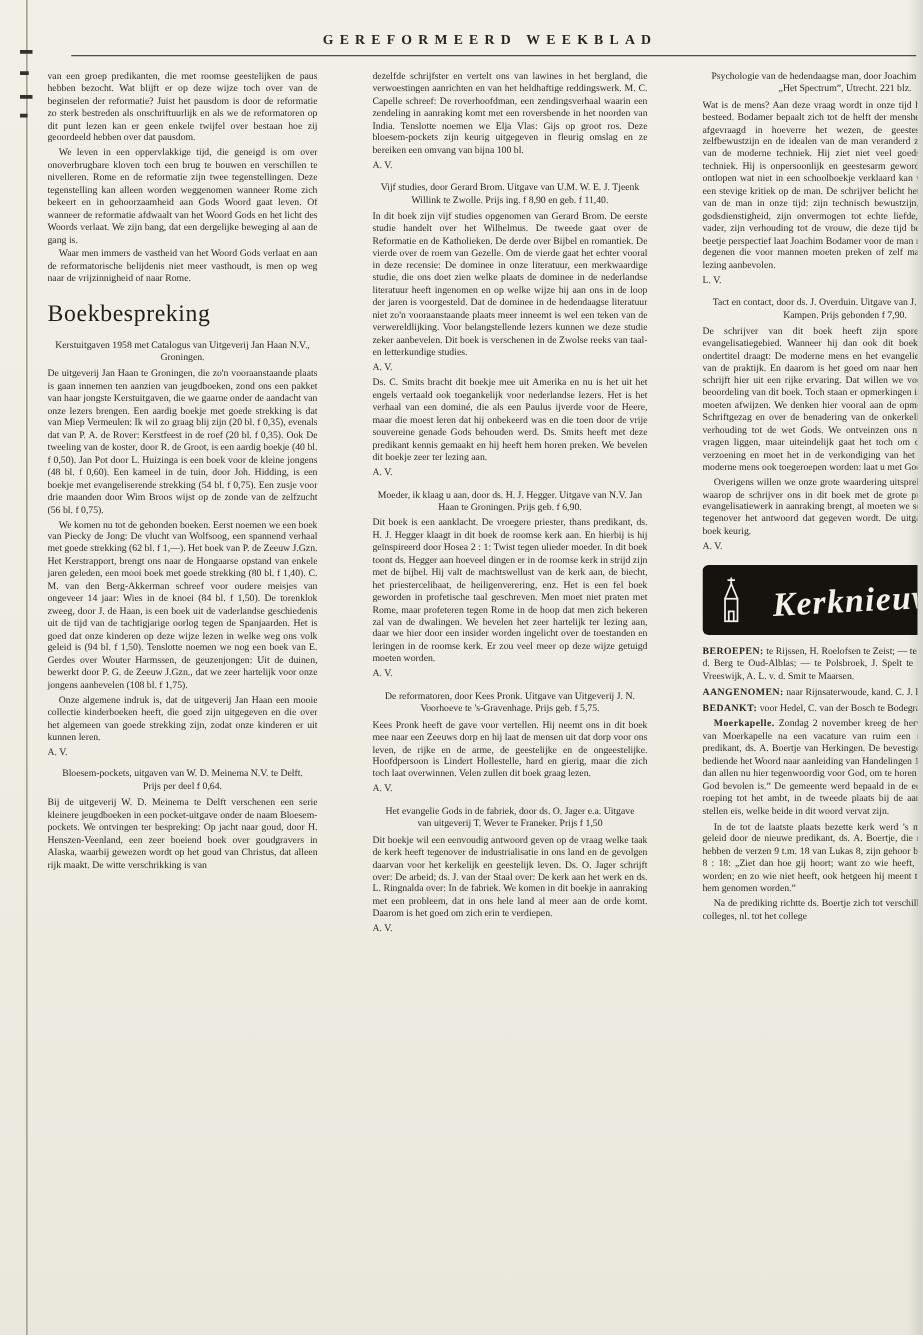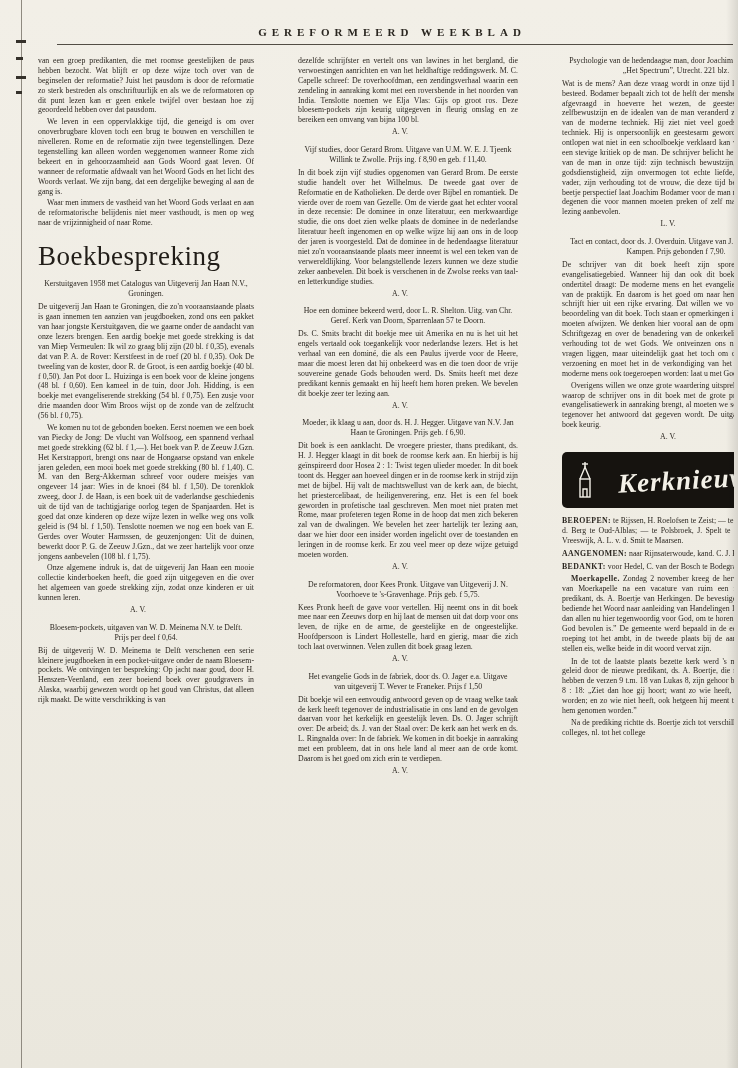--- a/index.html
+++ b/index.html
@@ -25,22 +25,22 @@
   .masthead-rule { position:absolute; top:44px; left:57px; right:5px; border-top:1px solid #524d45; }
 
   .cols { position:absolute; top:56px; left:38px; width:696px; height:962px;
     display:grid; grid-template-columns:216px 220px 228px; column-gap:16px; overflow:hidden;gap:44px; }
   .col { font-size:7.8px; line-height:1.27; text-align:justify; color:#2c2721; overflow:hidden; }
 
   .para { margin:0 0 2px; text-indent:9px; }
   .noindent { text-indent:0; }
   .head { margin:8px 4px 3px; text-align:center; text-indent:0; }
   .head b { font-weight:normal; }
-  .sig { text-align:center; padding-right:16px; margin:0 0 3px; }
-  .section-title { font-size:27px; font-weight:400; line-height:1.05;
+  .sig { text-align:left; padding-right:16px; margin:0 0 3px; }
+  .section-title { font-size:19px; font-weight:400; line-height:1.05;
     margin:14px 0 9px; color:#211d18; letter-spacing:0.5px; text-align:left; }
   .news { margin:0 0 3px; text-indent:9px; }
   .news b { font-weight:bold; letter-spacing:0.4px; }
 
   .kerknieuws { margin:10px 0 8px; background:#16130f; border-radius:5px; height:56px;
     display:flex; align-items:center; padding:0 10px; }
   .kerk-script { flex:1; text-align:center; color:#f4f1e8; font-style:italic; font-weight:bold;
     font-size:27px; letter-spacing:1px; transform:rotate(-3deg); }
   .church-icon { width:26px; height:42px; flex:0 0 auto; }
 
@@ -78,21 +78,20 @@
     </section>
 
     <section class="col">
       <p class="para noindent">dezelfde schrijfster en vertelt ons van lawines in het bergland, die verwoestingen aanrichten en van het heldhaftige reddingswerk. M. C. Capelle schreef: De roverhoofdman, een zendingsverhaal waarin een zendeling in aanraking komt met een roversbende in het noorden van India. Tenslotte noemen we Elja Vlas: Gijs op groot ros. Deze bloesem-pockets zijn keurig uitgegeven in fleurig omslag en ze bereiken een omvang van bijna 100 bl.</p>
       <div class="sig">A. V.</div>
 
       <p class="head"><b>Vijf studies</b><span>, door Gerard Brom. Uitgave van U.M. W. E. J. Tjeenk Willink te Zwolle. Prijs ing. f 8,90 en geb. f 11,40.</span></p>
       <p class="para noindent">In dit boek zijn vijf studies opgenomen van Gerard Brom. De eerste studie handelt over het Wilhelmus. De tweede gaat over de Reformatie en de Katholieken. De derde over Bijbel en romantiek. De vierde over de roem van Gezelle. Om de vierde gaat het echter vooral in deze recensie: De dominee in onze literatuur, een merkwaardige studie, die ons doet zien welke plaats de dominee in de nederlandse literatuur heeft ingenomen en op welke wijze hij aan ons in de loop der jaren is voorgesteld. Dat de dominee in de hedendaagse literatuur niet zo'n vooraanstaande plaats meer inneemt is wel een teken van de verwereldlijking. Voor belangstellende lezers kunnen we deze studie zeker aanbevelen. Dit boek is verschenen in de Zwolse reeks van taal- en letterkundige studies.</p>
       <div class="sig">A. V.</div>
 
-      <p class="head"><b>Hoe een dominee bekeerd werd</b><span>, door L. R. Shelton. Uitg. van Chr. Geref. Kerk van Doorn, Sparrenlaan 57 te Doorn.</span></p>
       <p class="para noindent">Ds. C. Smits bracht dit boekje mee uit Amerika en nu is het uit het engels vertaald ook toegankelijk voor nederlandse lezers. Het is het verhaal van een dominé, die als een Paulus ijverde voor de Heere, maar die moest leren dat hij onbekeerd was en die toen door de vrije souvereine genade Gods behouden werd. Ds. Smits heeft met deze predikant kennis gemaakt en hij heeft hem horen preken. We bevelen dit boekje zeer ter lezing aan.</p>
       <div class="sig">A. V.</div>
 
       <p class="head"><b>Moeder, ik klaag u aan</b><span>, door ds. H. J. Hegger. Uitgave van N.V. Jan Haan te Groningen. Prijs geb. f 6,90.</span></p>
       <p class="para noindent">Dit boek is een aanklacht. De vroegere priester, thans predikant, ds. H. J. Hegger klaagt in dit boek de roomse kerk aan. En hierbij is hij geïnspireerd door Hosea 2 : 1: Twist tegen ulieder moeder. In dit boek toont ds. Hegger aan hoeveel dingen er in de roomse kerk in strijd zijn met de bijbel. Hij valt de machtswellust van de kerk aan, de biecht, het priestercelibaat, de heiligenverering, enz. Het is een fel boek geworden in profetische taal geschreven. Men moet niet praten met Rome, maar profeteren tegen Rome in de hoop dat men zich bekeren zal van de dwalingen. We bevelen het zeer hartelijk ter lezing aan, daar we hier door een insider worden ingelicht over de toestanden en leringen in de roomse kerk. Er zou veel meer op deze wijze getuigd moeten worden.</p>
       <div class="sig">A. V.</div>
 
       <p class="head"><b>De reformatoren</b><span>, door Kees Pronk. Uitgave van Uitgeverij J. N. Voorhoeve te 's-Gravenhage. Prijs geb. f 5,75.</span></p>
       <p class="para noindent">Kees Pronk heeft de gave voor vertellen. Hij neemt ons in dit boek mee naar een Zeeuws dorp en hij laat de mensen uit dat dorp voor ons leven, de rijke en de arme, de geestelijke en de ongeestelijke. Hoofdpersoon is Lindert Hollestelle, hard en gierig, maar die zich toch laat overwinnen. Velen zullen dit boek graag lezen.</p>
       <div class="sig">A. V.</div>

